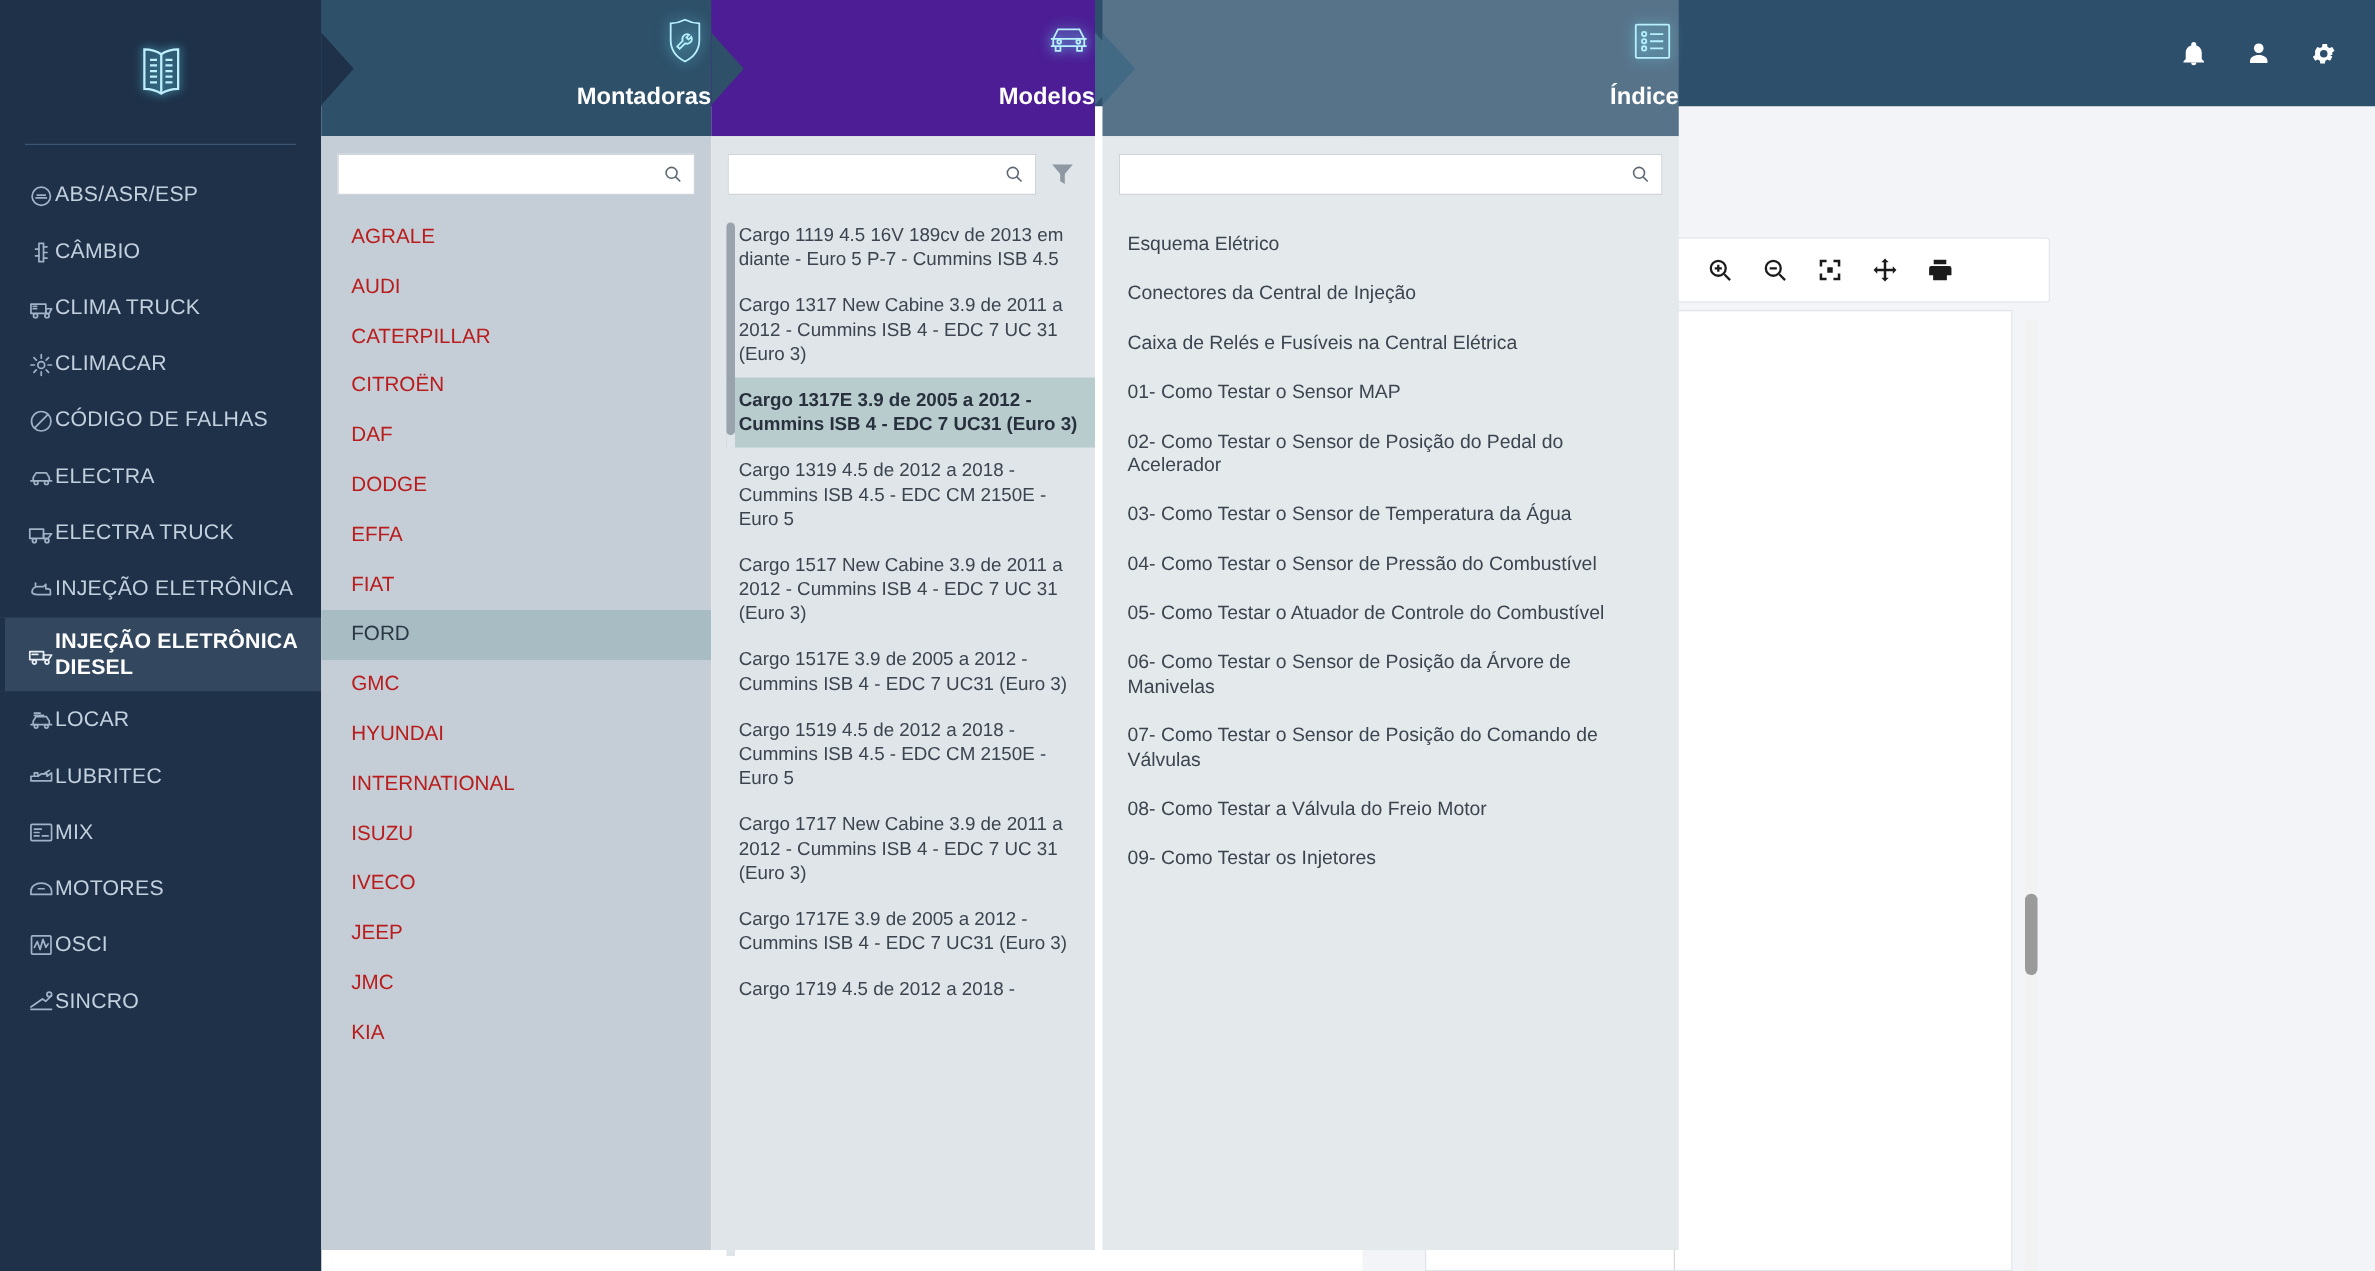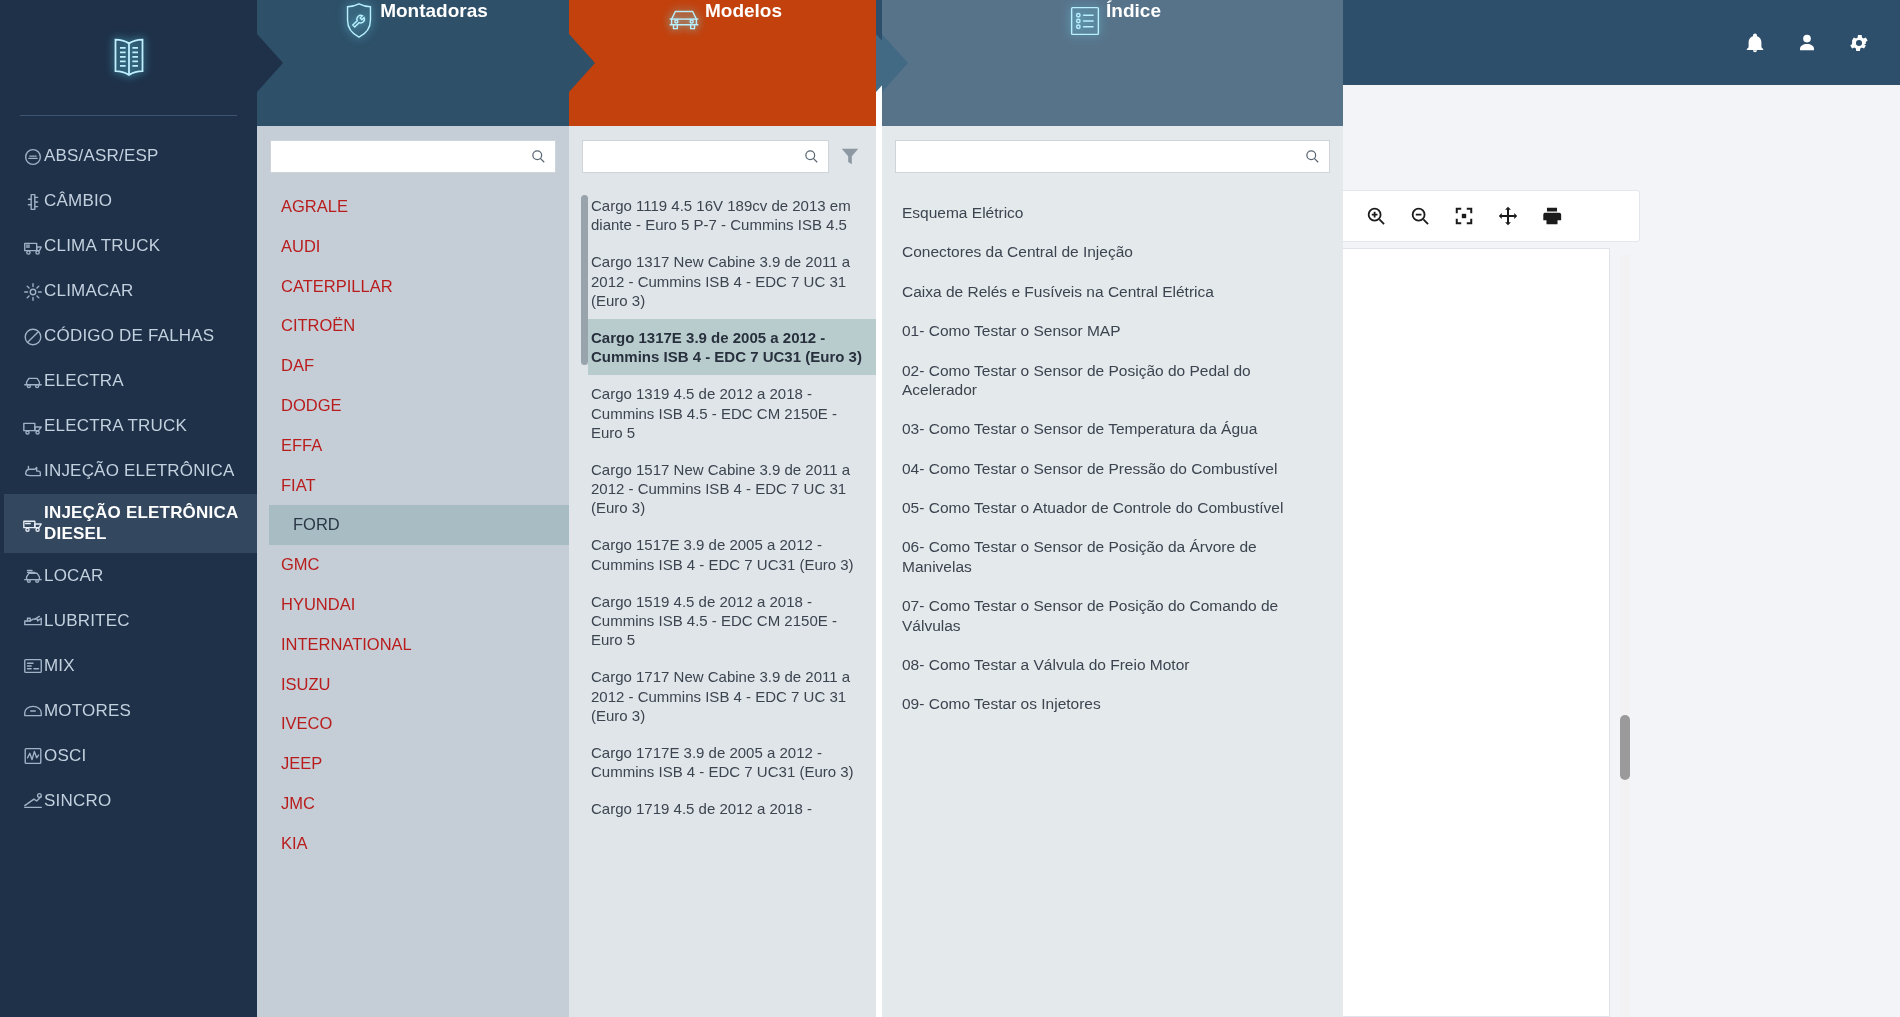--- a/index.html
+++ b/index.html
@@ -75,22 +75,22 @@
   .sb-item .sb-lb {
     color: #c3d0de; font-size: 17px; letter-spacing: .2px; line-height: 1.22;
   }
   .sb-item.active { background: #33475e; box-shadow: inset 4px 0 0 #1e3149; }
   .sb-item.active .sb-lb { color: #ffffff; font-weight: bold; }
   .sb-item.active .sb-ic svg { stroke: #e8eef5; }
 
   
   .panel { position: absolute; top: 0; z-index: 20; height: 1017px; }
   .panel-head {
-    height: 126px; position: relative; display: flex; flex-direction: row;
-    align-items: flex-start; justify-content: center; padding-bottom: 8px;
+    height: 109px; position: relative; display: flex; flex-direction: column;
+    align-items: flex-end; justify-content: center; padding-bottom: 8px;
   }
   .panel-head .ph-ic { margin-bottom: 8px; }
   .panel-head .ph-ic svg { width: 42px; height: 42px; stroke: #b8f0ff; fill: none; stroke-width: 1.5;
                            filter: drop-shadow(0 0 5px #6fe0f5); }
   .panel-head .ph-lb { color: #ffffff; font-size: 19px; font-weight: bold; }
   
   .notch {
     position: absolute; left: 0; top: 50%; transform: translateY(-50%);
     width: 26px; height: 58px;
   }
@@ -117,25 +117,25 @@
   .list-item { cursor: pointer; }
 
   
   #panel-montadoras { left: 257px; width: 312px; }
   #panel-montadoras .panel-head { background: #2e5069; }
   #panel-montadoras .panel-body { background: #c5ced6; }
   #panel-montadoras .list { height: 835px; }
   #panel-montadoras .list-item {
     padding: 10px 24px; font-size: 16.5px; color: #b91c1c; line-height: 1.2;
   }
-  #panel-montadoras .list-item.sel { background: #a8bcc3; color: #2a3745; margin-left: 12px; }
+  #panel-montadoras .list-item.sel { background: #a8bcc3; color: #2a3745; }
 
   
   #panel-modelos { left: 569px; width: 307px; }
-  #panel-modelos .panel-head { background: #c2410c; }
+  #panel-modelos .panel-head { background: #4c1d95; }
   #panel-modelos .panel-body { background: #dfe5e8; }
   #panel-modelos .list { height: 835px; margin-left: 12px; }
   #panel-modelos .list-item {
     padding: 9px 14px 9px 10px; font-size: 15px; color: #3c4450; line-height: 1.28;
   }
   #panel-modelos .list-item.sel { background: #b8ccce; font-weight: bold; color: #27303c; }
   .vtrack {
     position: absolute; left: 0; top: 0; width: 7px; height: 835px; background: #dfe5e8;
   }
   .vthumb {

